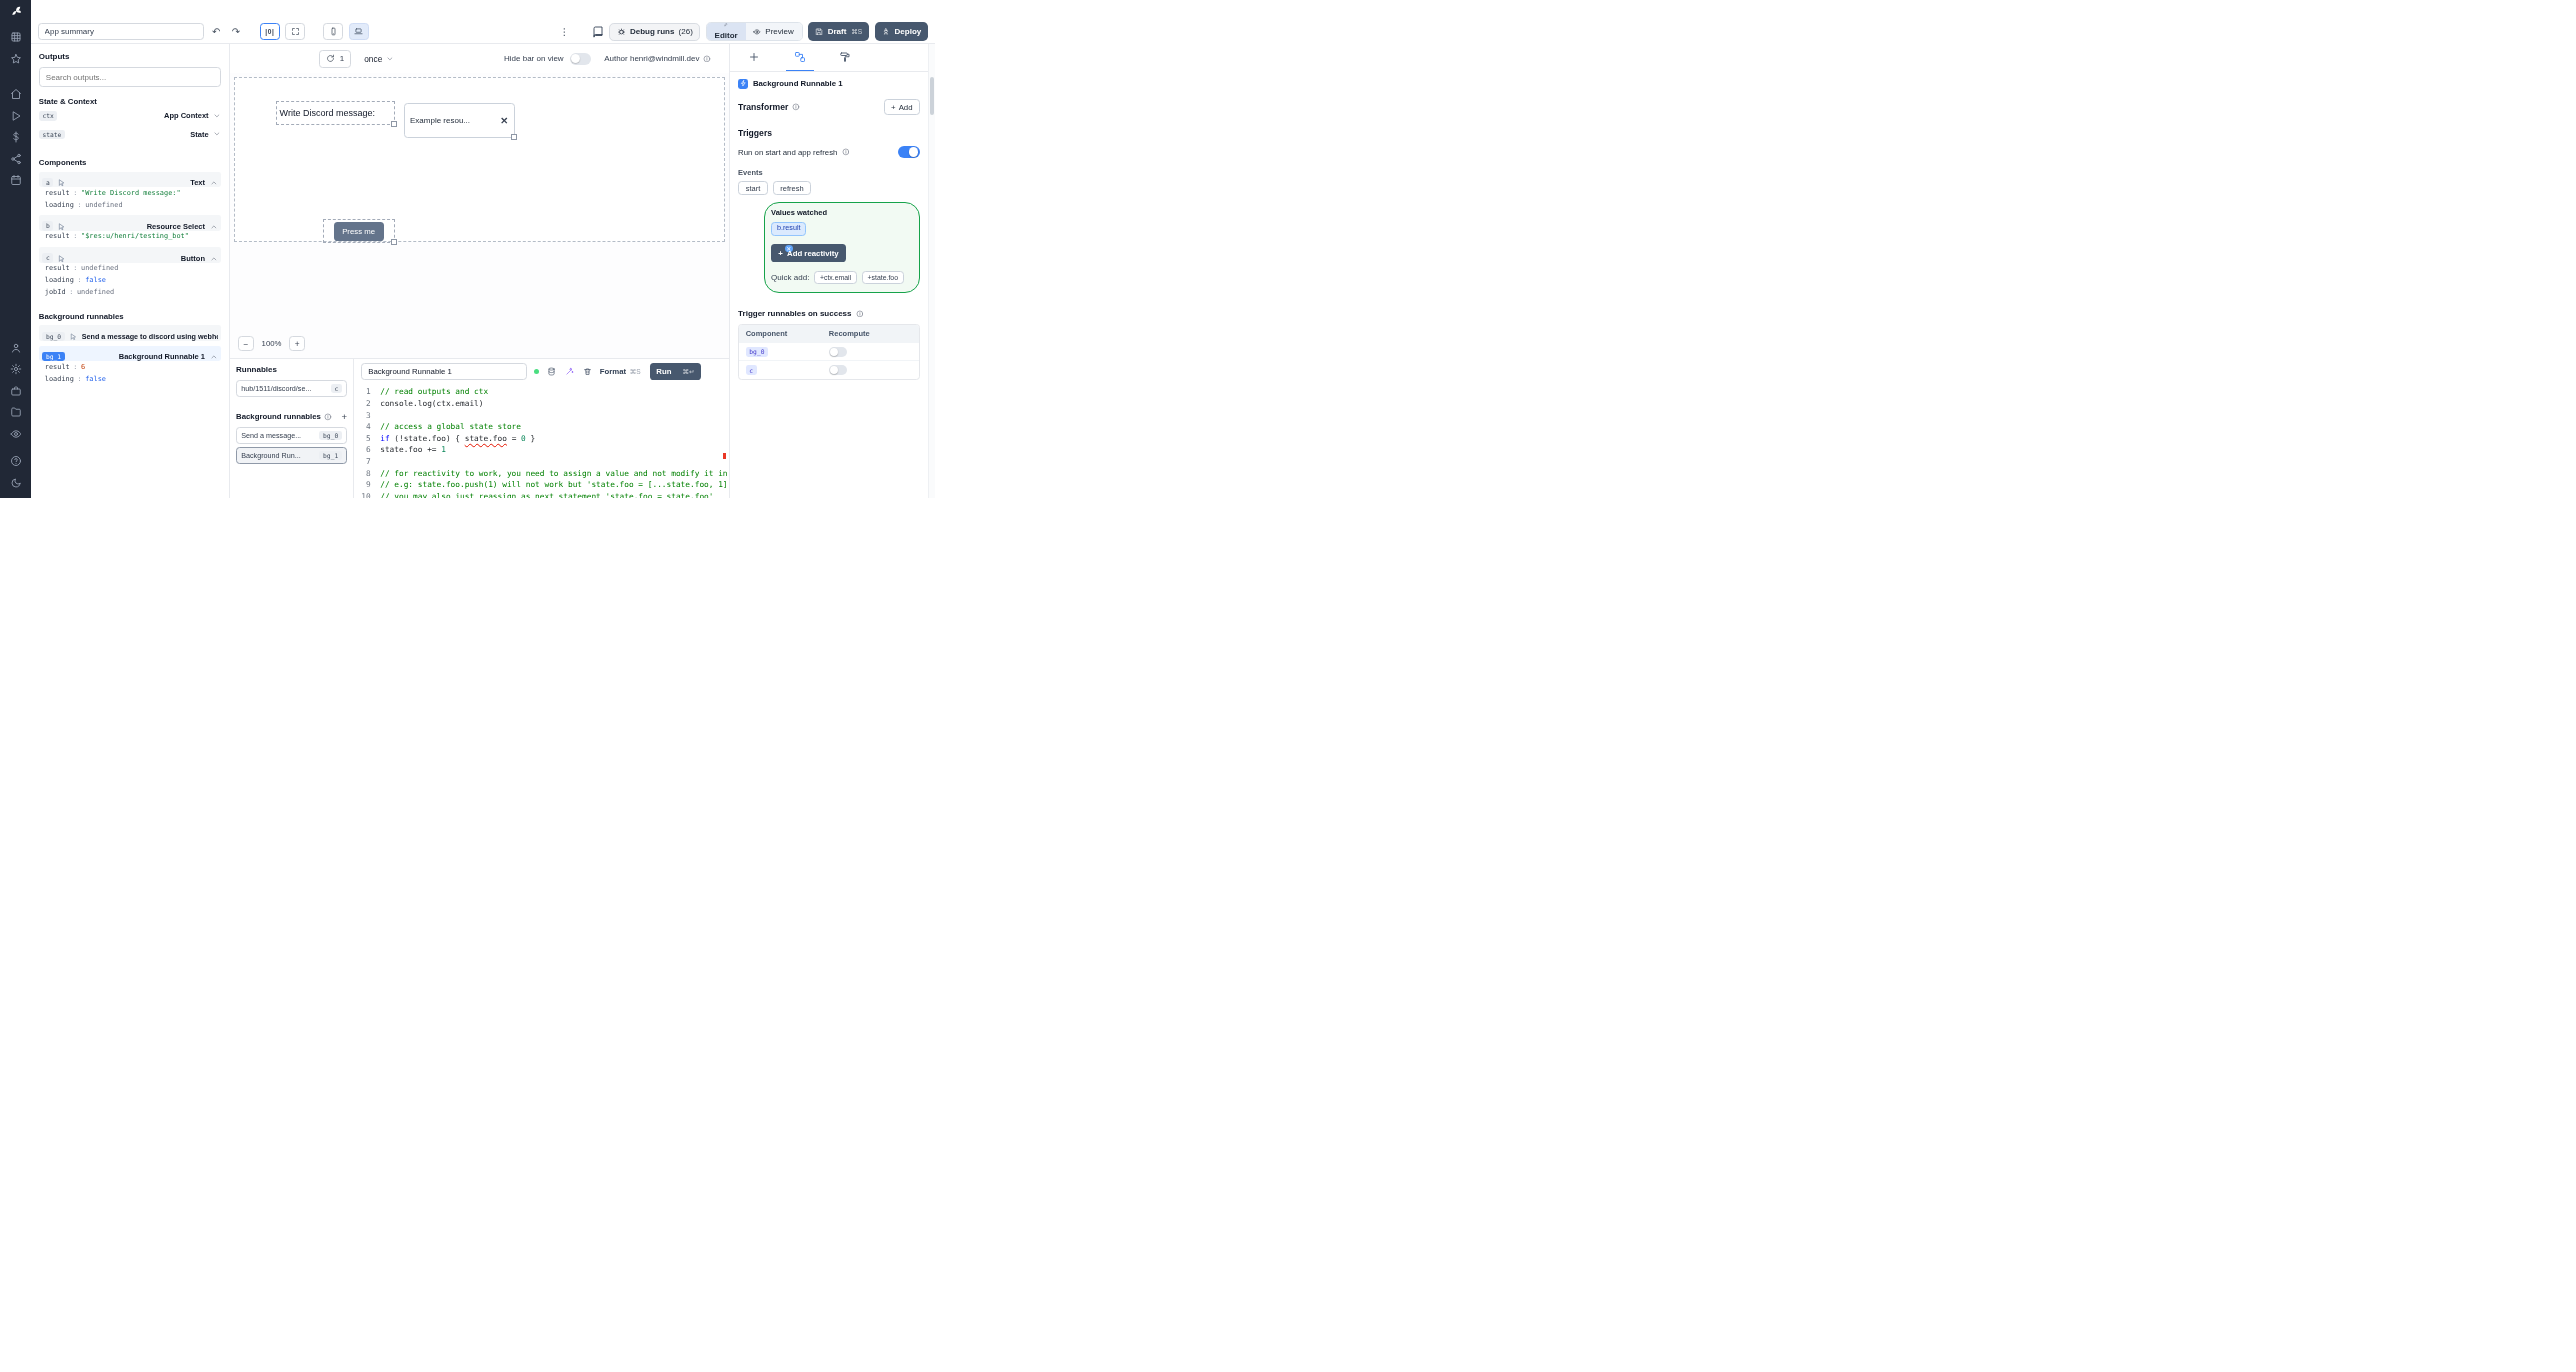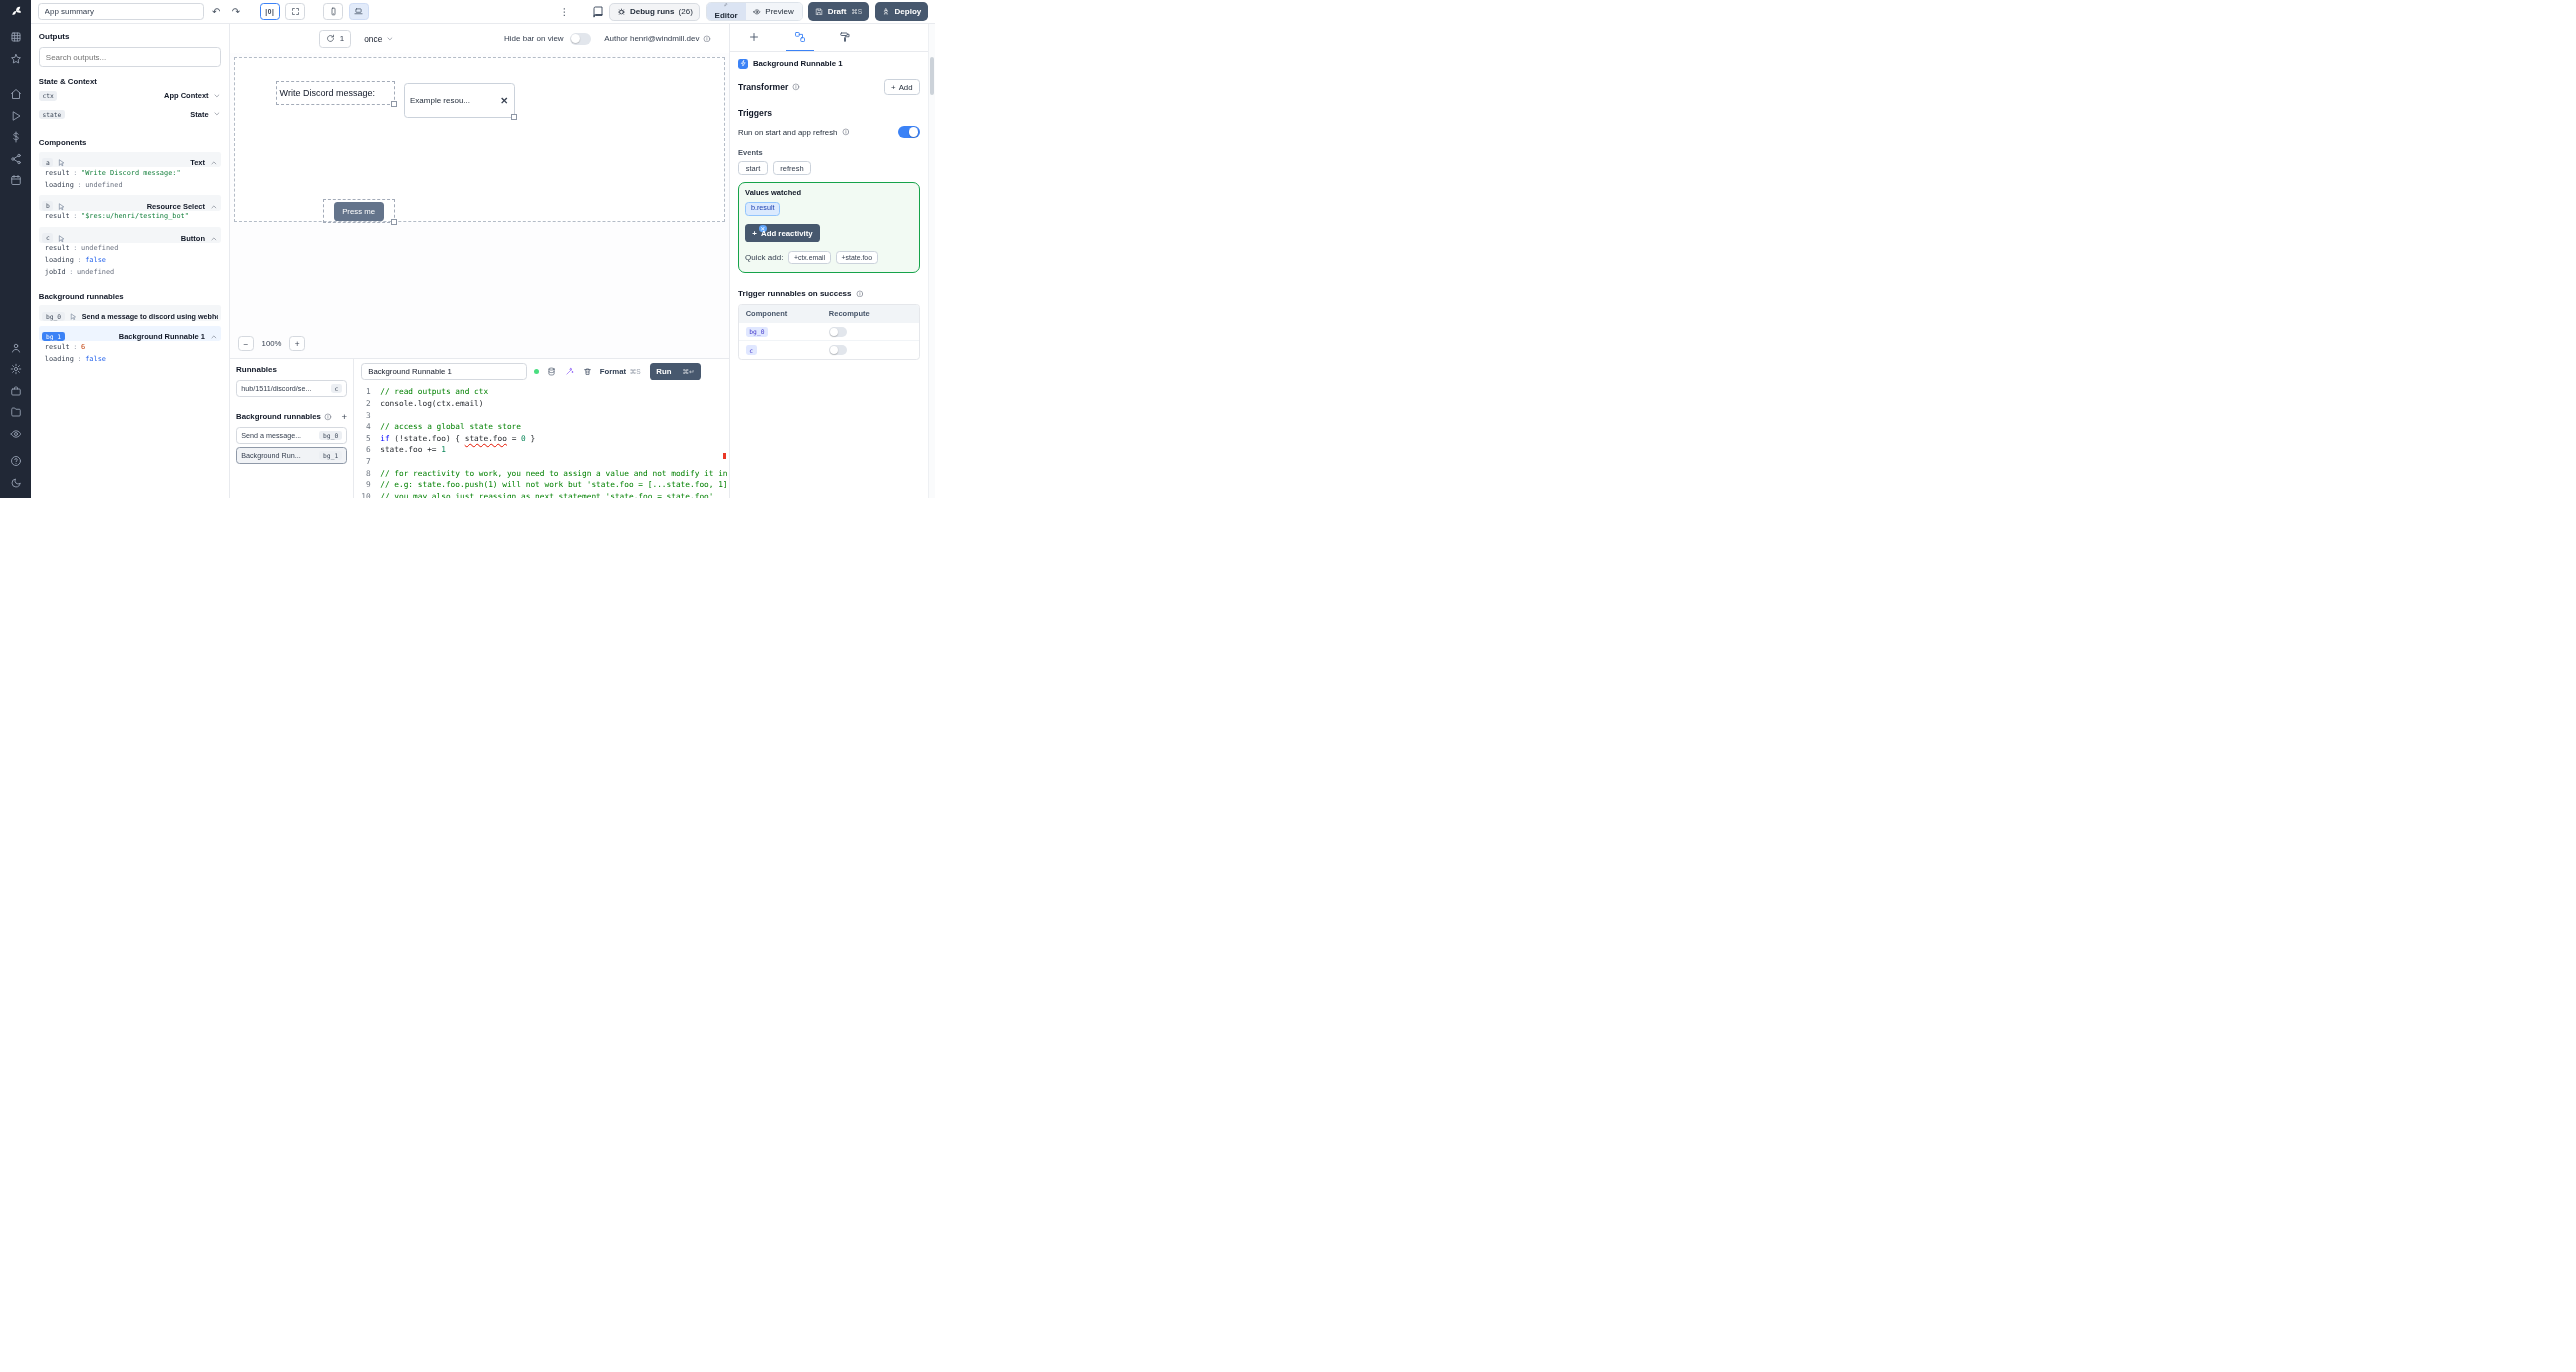--- a/index.html
+++ b/index.html
@@ -13,21 +13,21 @@
   
   .sidebar { width:31px; background:#212836; display:flex; flex-direction:column; align-items:center;
              padding-top:4.8px; flex-shrink:0; }
   .sb-logo { color:#fff; margin-bottom:14.3px; }
   .sb-ic { color:#96a0b2; margin-bottom:9.5px; cursor:pointer; }
   .sb-gap { height:14.3px; } .sb-spacer { flex:1; }
 
   
   .main { flex:1; display:flex; flex-direction:column; min-width:0; }
   .topbar { height:24px; display:flex; align-items:center; gap:5.4px; padding:0 6.6px;
-            border-bottom:0.6px solid #e8eaee; flex-shrink:0; }
+            border-bottom:0.6px solid #e8eaee; flex-shrink:0;margin-top:20px; }
   .summary-input { width:166px; height:17.3px; border:0.6px solid #d5d9df; border-radius:3.6px;
                    padding:0 6px; font-size:8px; color:#374151; font-family:inherit; }
   .tb-ghost { background:none; border:none; color:#4b5563; font-size:10px; cursor:pointer;
               padding:1.2px 3px; line-height:1; }
   .tb-sq { width:20px; height:16.7px; border-radius:3.6px; border:0.6px solid #d5d9df; background:#fff;
            display:flex; align-items:center; justify-content:center; color:#374151; cursor:pointer; }
   .tb-sq.active { border:0.9px solid #3b82f6; }
   .tb-sq.devon { background:#e2ebfa; border-color:#cfdcf4; color:#334155; }
   .tb-sq .glyph { font-size:6.6px; font-weight:700; letter-spacing:0.6px; }
   .spacer { flex:1; }
@@ -165,22 +165,22 @@
   .sec-title { font-size:8.6px; font-weight:700; color:#111827; }
   .info-ic { color:#6b7280; }
   .add-btn { margin-left:auto; height:16.7px; display:flex; align-items:center; gap:3px; padding:0 6px;
              border:0.6px solid #cbd2db; border-radius:3.6px; background:#fff; font-size:7.8px; color:#1f2937;
              cursor:pointer; }
   .trig-row { display:flex; align-items:center; gap:4.2px; margin-top:7.8px; font-size:7.8px; color:#1f2937; }
   .ev-label { font-size:7.5px; font-weight:600; color:#4b5563; margin-top:9.5px; }
   .chips { display:flex; gap:4.8px; margin-top:4.2px; }
   .chip { height:14.3px; display:flex; align-items:center; padding:0 6.6px; border:0.6px solid #cbd2db;
           border-radius:3.6px; background:#fff; font-size:7.5px; color:#374151; cursor:pointer; }
-  .watch-box { margin-top:6.6px; border:0.6px solid #16a34a; background:#f2faf3; border-radius:7px;
-               padding:5.4px 6px 7.8px; }
+  .watch-box { margin-top:6.6px; border:0.6px solid #16a34a; background:#f2faf3; border-radius:15px;
+               padding:5.4px 6px 7.8px;margin-left:26px; }
   .wb-title { font-size:7.5px; font-weight:600; color:#111827; }
   .wchips { display:flex; gap:3.6px; margin-top:4.8px; }
   .wchip { height:14.3px; display:flex; align-items:center; gap:13px; padding:0 4.8px; background:#dbeafe;
            border:0.6px solid #93c5fd; border-radius:3.6px; font-size:7.2px; color:#1e40af;flex-direction:column; }
   .wchip .x { width:8.3px; height:8.3px; border-radius:50%; background:#60a5fa; color:#fff; font-size:6px;
               display:flex; align-items:center; justify-content:center; cursor:pointer; }
   .adddep-btn { margin-top:7.8px; height:18px; display:flex; align-items:center; gap:4.2px; padding:0 7.2px;
                 background:#47586e; border:none; border-radius:3.6px; color:#fff; font-size:7.8px;
                 font-weight:600; cursor:pointer; }
   .quick-row { display:flex; align-items:center; gap:4.8px; margin-top:9px; }

